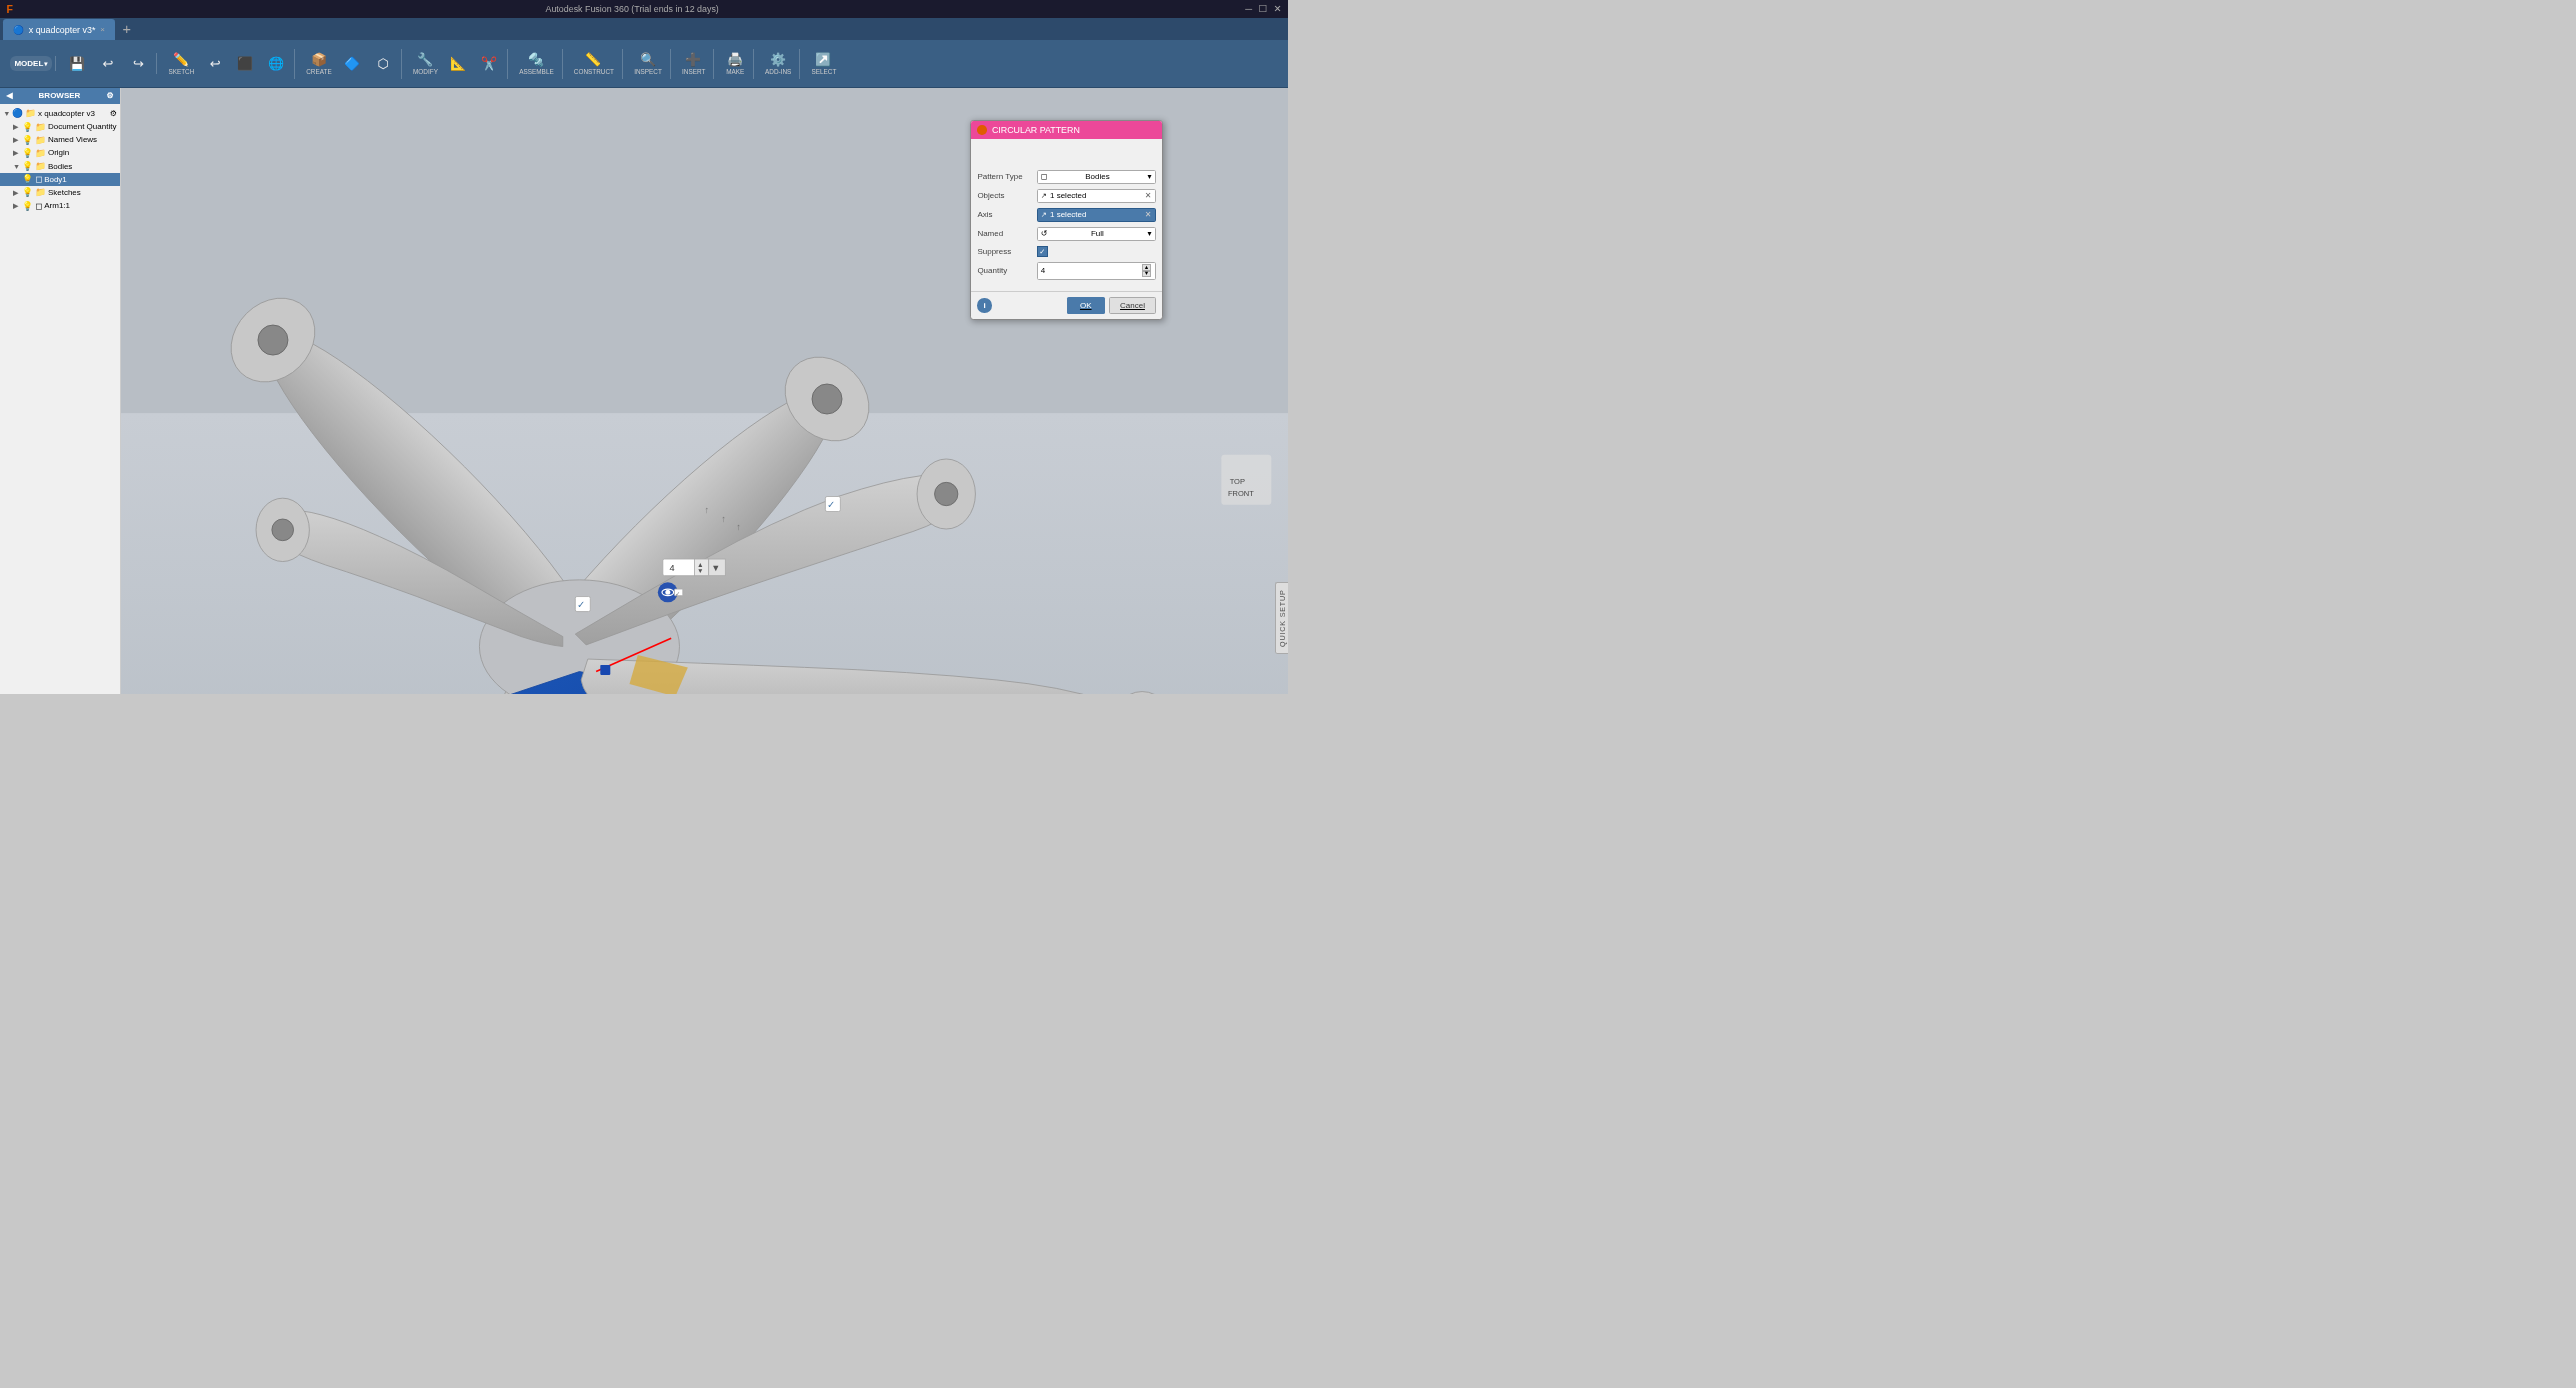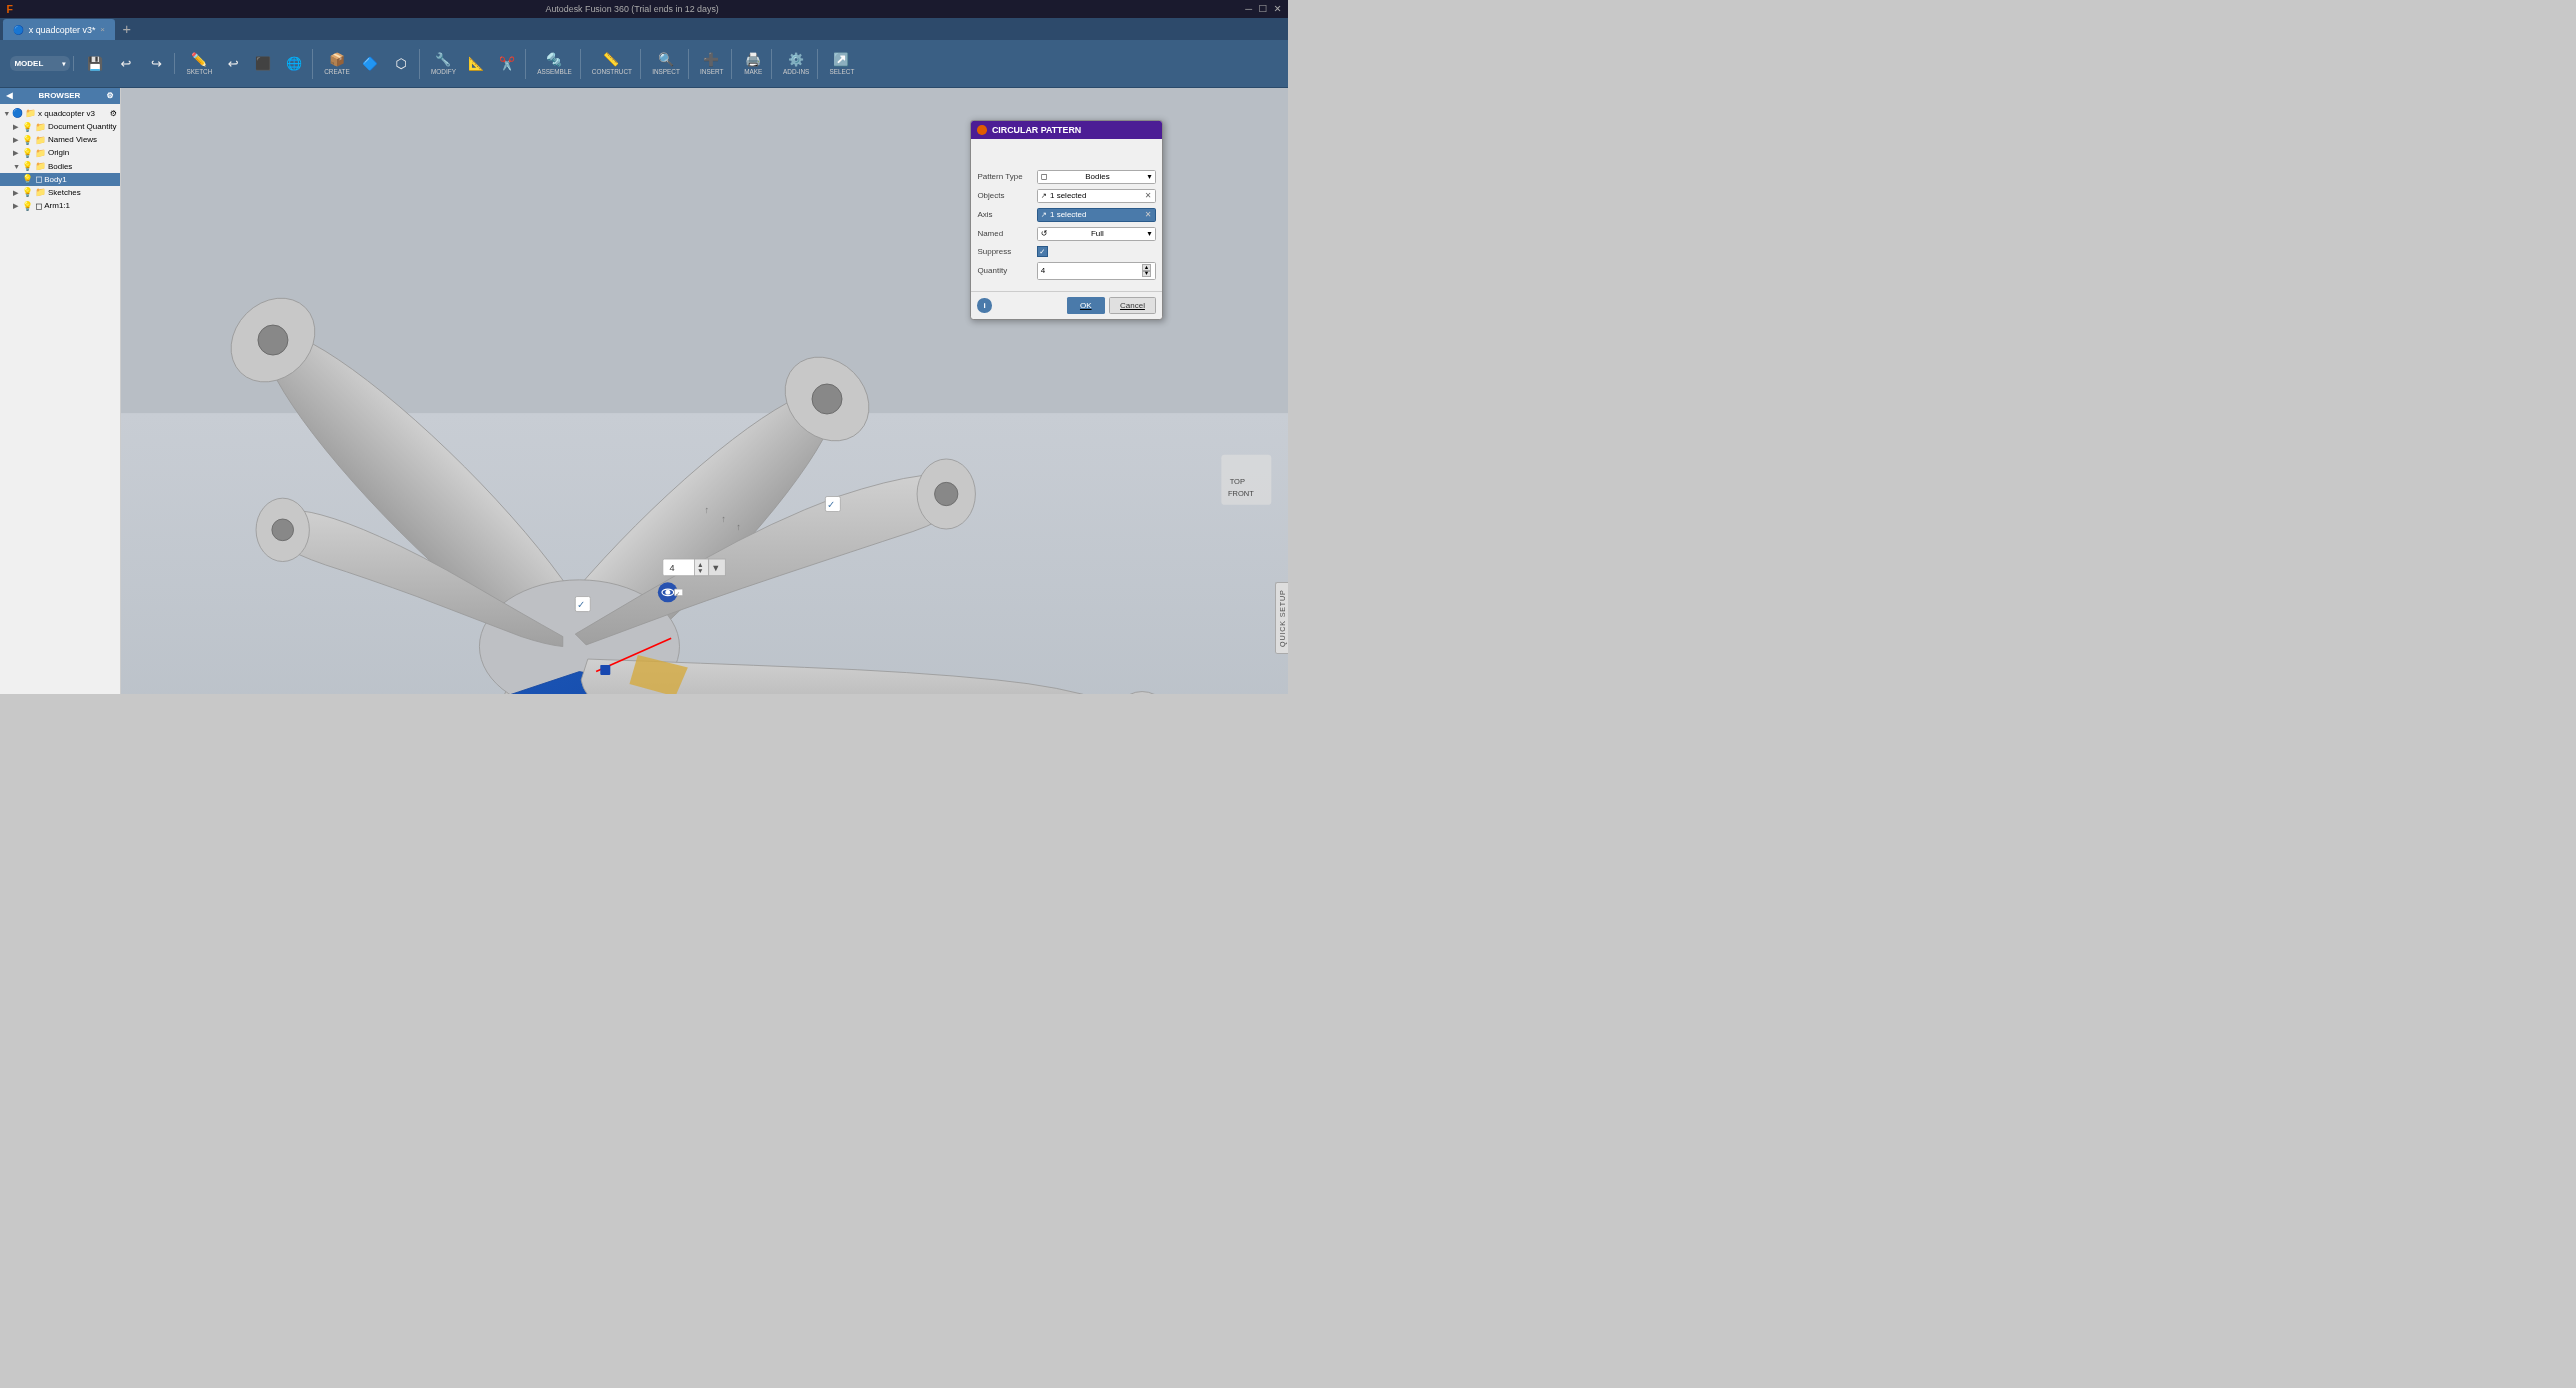--- a/index.html
+++ b/index.html
@@ -122,21 +122,21 @@
     .toolbar-dropdown {
       display: flex;
       align-items: center;
       padding: 3.2px 4.8px;
       cursor: pointer;
       color: white;
       background: rgba(255,255,255,0.1);
       border-radius: 6px;
       font-size: 8px;
       font-weight: bold;
-      gap: 19px;
+      gap: 1px;
     }
     .toolbar-dropdown .arrow { font-size: 6.4px; }
 
     
     #main-layout {
       display: flex;
       height: calc(694px - 17.7px - 22.5px - 48px - 21px - 21px);
       
     }
 
@@ -235,28 +235,28 @@
       top: 32px;
       right: 125px;
       width: 193px;
       background: #f0f0f0;
       border: 0.8px solid #888;
       border-radius: 3.2px;
       box-shadow: 1.6px 1.6px 6.4px rgba(0,0,0,0.3);
       z-index: 50;
     }
     #dialog-header {
-      background: #4c1d95;
+      background: #ec4899;
       color: white;
       padding: 4px 6.4px;
       display: flex;
       align-items: center;
       gap: 4.8px;
       font-size: 8.9px;
-      font-weight: bold;
+      font-weight: normal;
       border-radius: 2.4px 2.4px 0 0;
     }
     #dialog-header .close-circle {
       width: 9.7px; height: 9.7px;
       background: #e05c00;
       border-radius: 50%;
       display: inline-block;
     }
     #dialog-body {
       padding: 6.4px;

